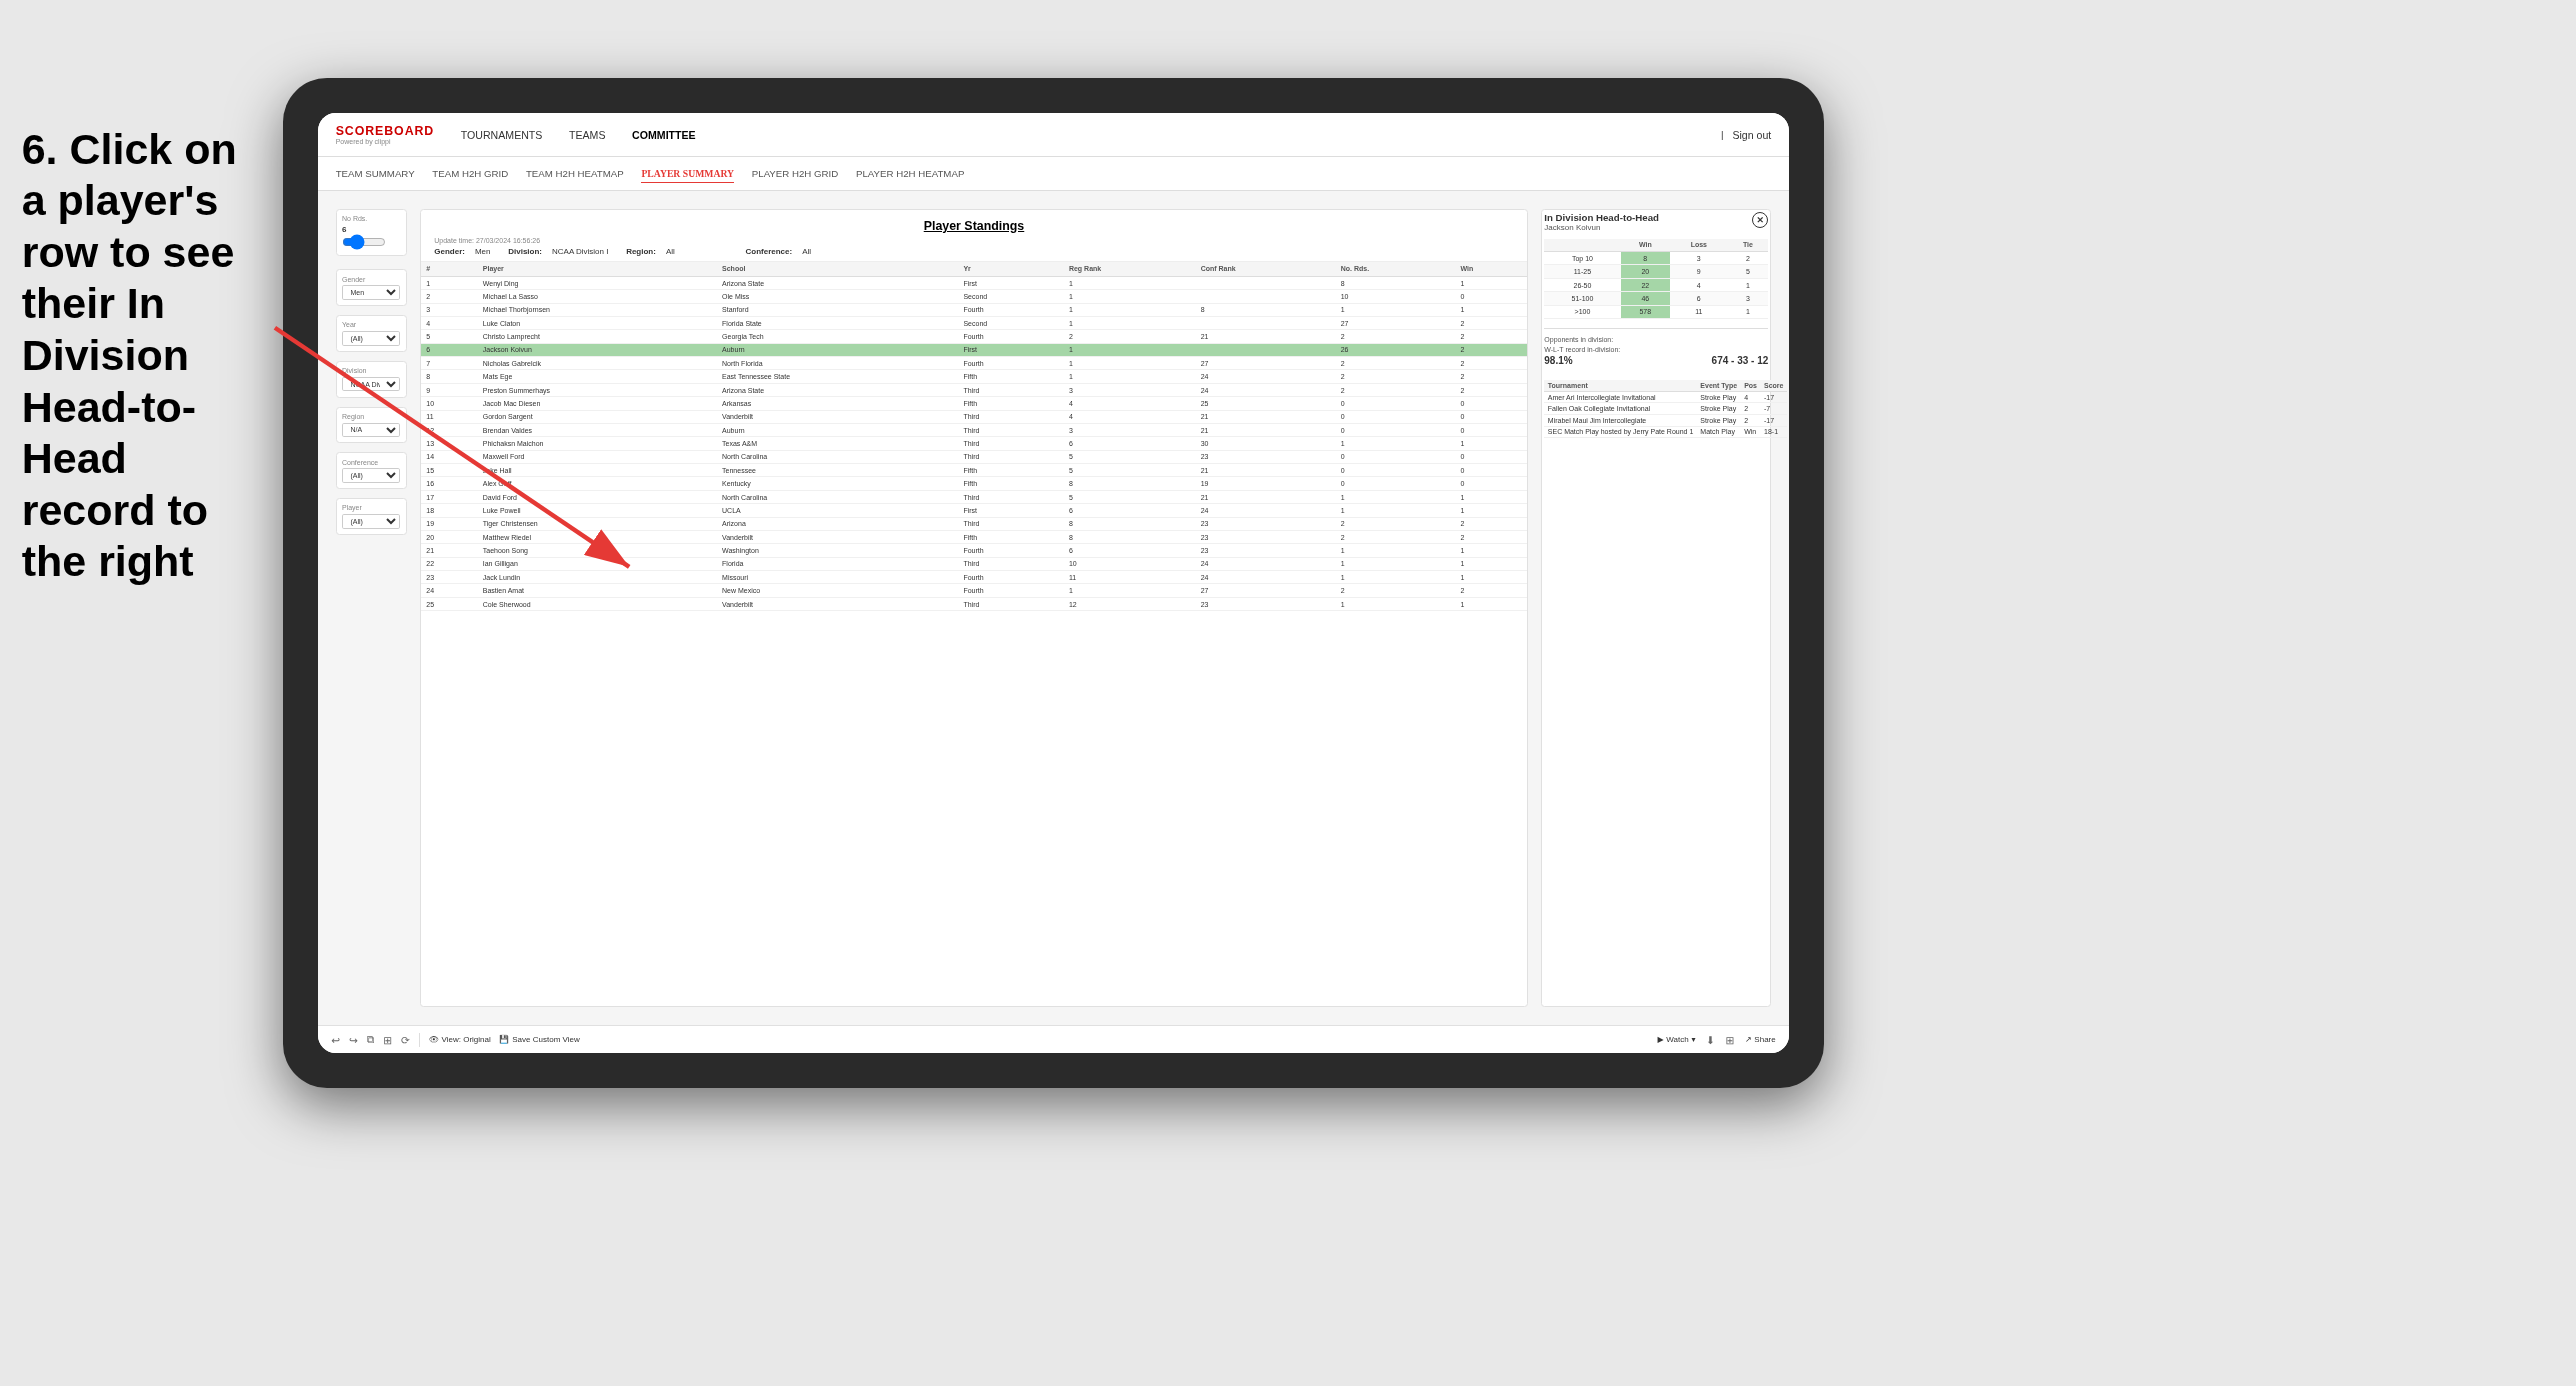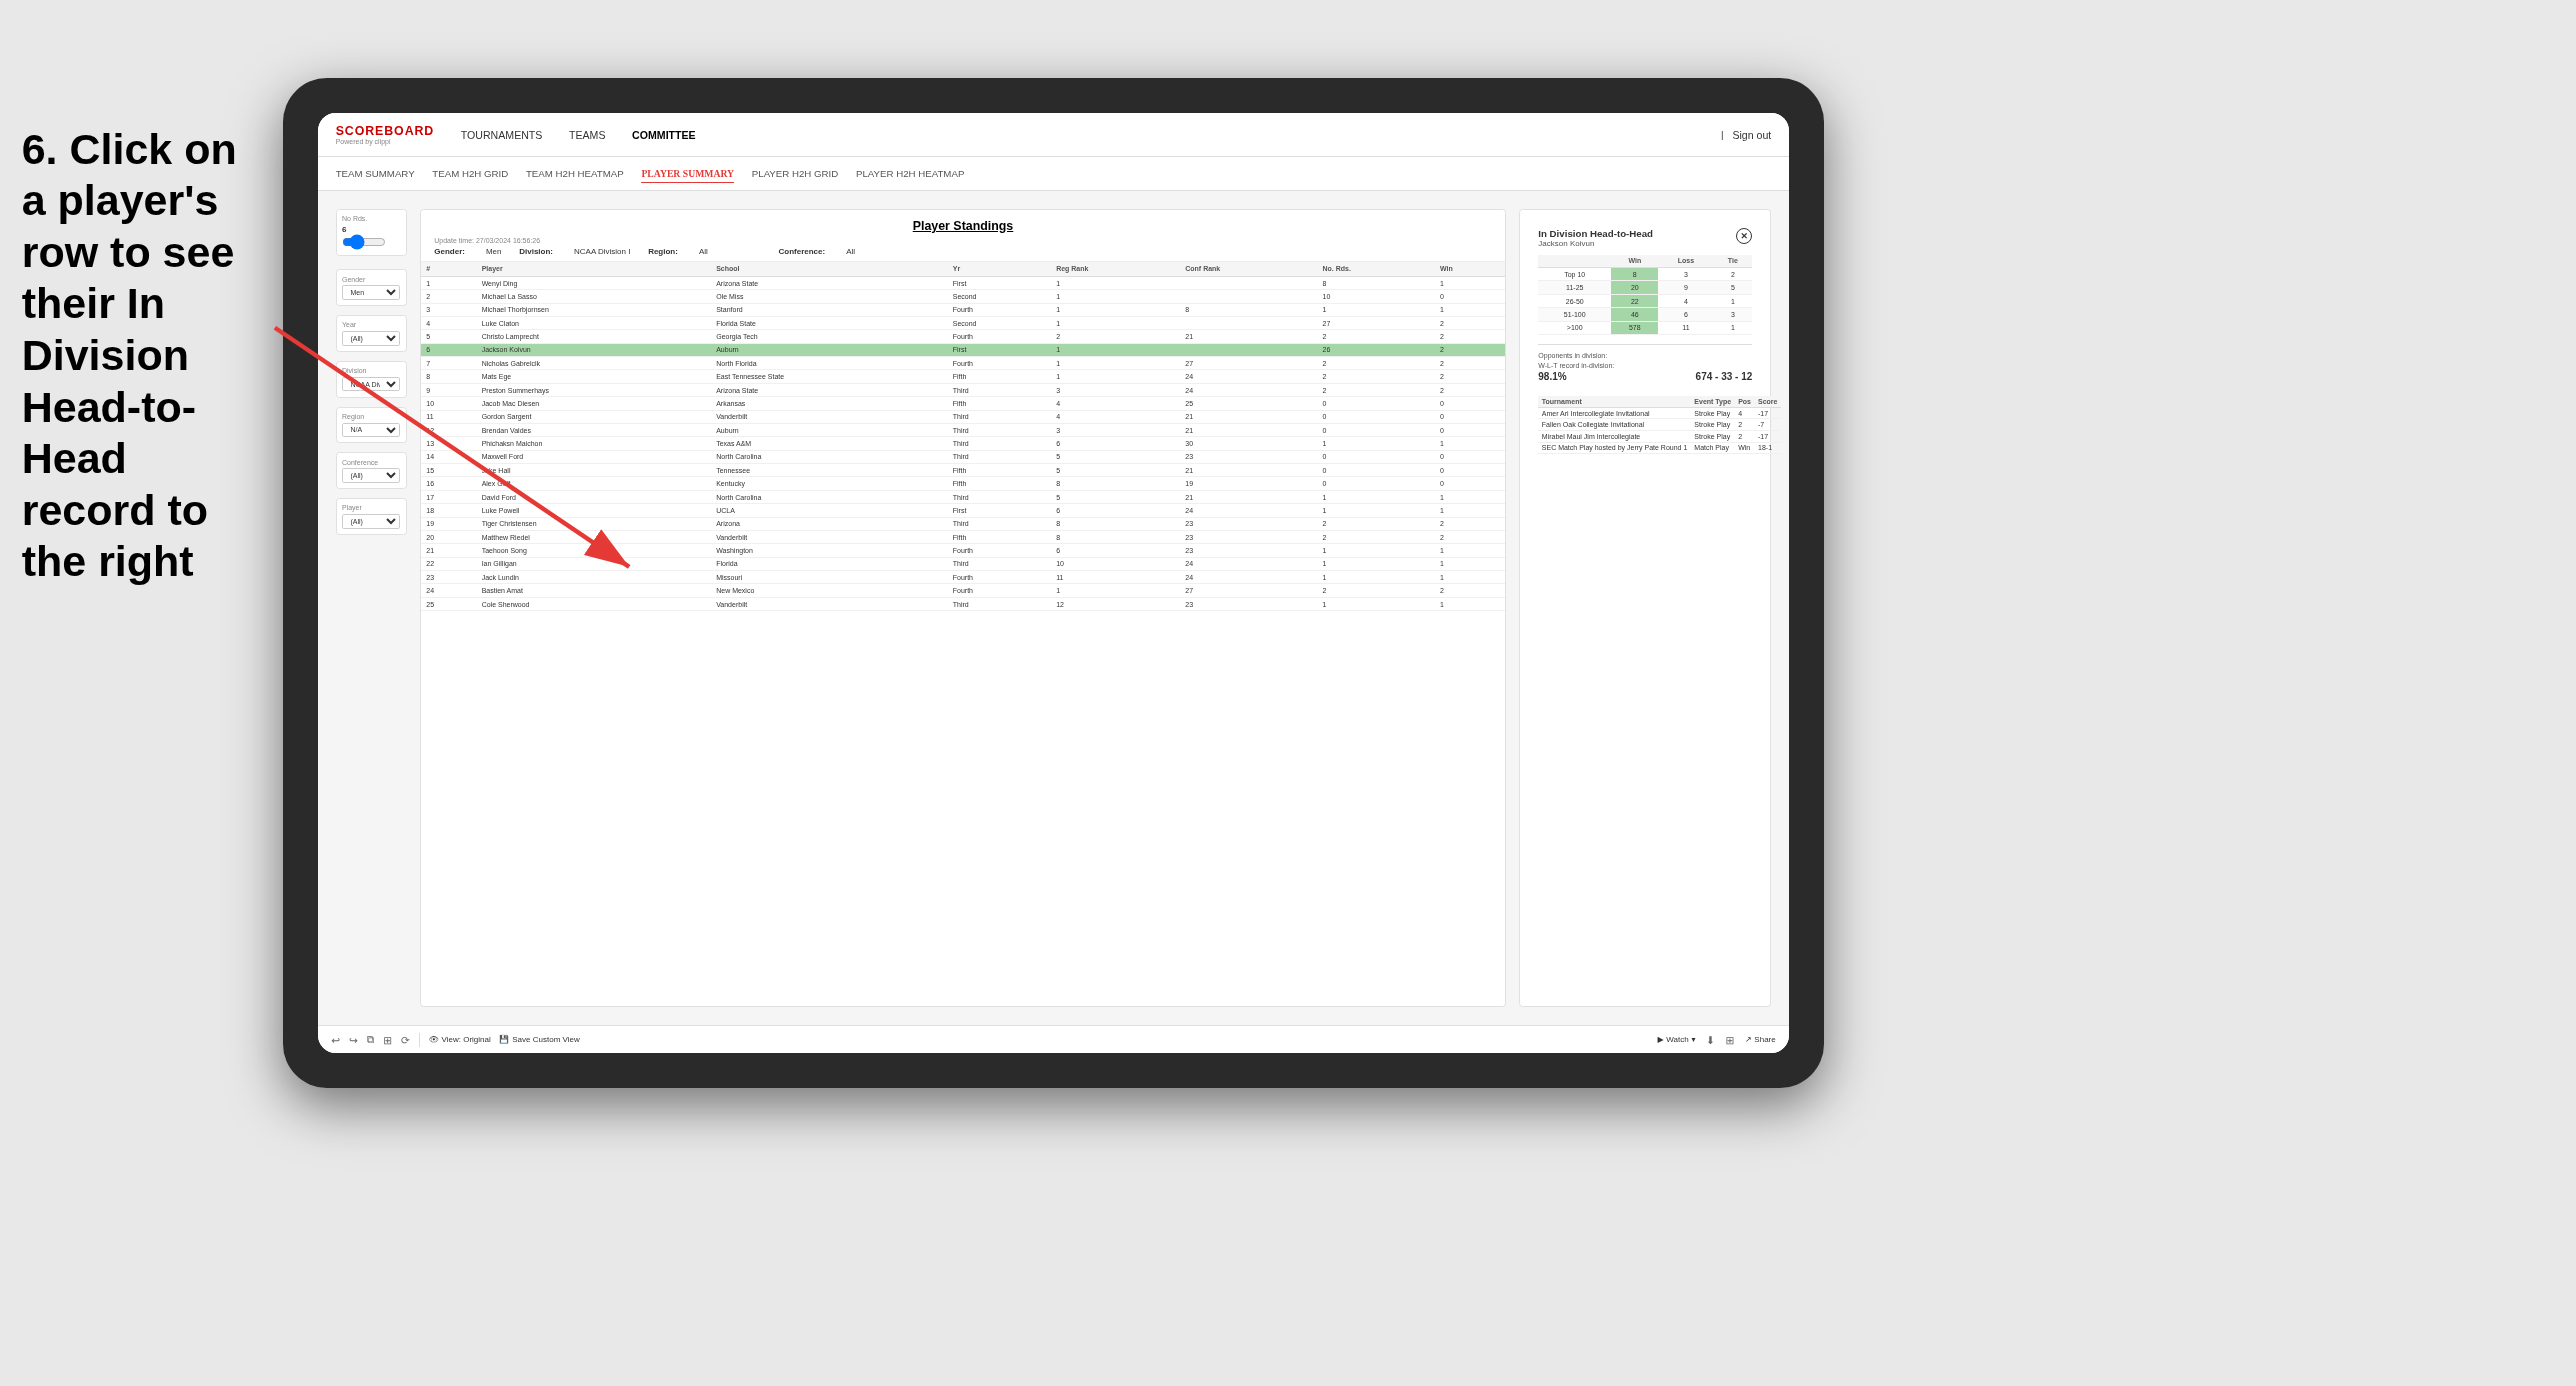--- a/index.html
+++ b/index.html
@@ -201,21 +201,21 @@
     .filter-row {
       display: flex;
       gap: 17.7px;
       font-size: 8px;
       color: #333;
     }
 
     .filter-row span {
       display: flex;
       align-items: center;
-      gap: 21px;
+      gap: 10px;
     }
 
     .filter-row strong {
       font-weight: bold;
     }
 
     
     .player-table {
       flex: 1;
       overflow-y: auto;
@@ -247,25 +247,25 @@
     }
 
     tbody td {
       padding: 2.7px 5.3px;
       color: #333;
       white-space: nowrap;
     }
 
     
     .h2h-panel {
-      width: 252px;
+      width: 230px;
       background: #fff;
       border: 0.9px solid #e0e0e0;
       border-radius: 3.5px;
-      padding: 18px;
+      padding: 2px;
       font-size: 8px;
     }
 
     .h2h-header {
       display: flex;
       justify-content: space-between;
       align-items: flex-start;
       margin-bottom: 7px;
     }
 

